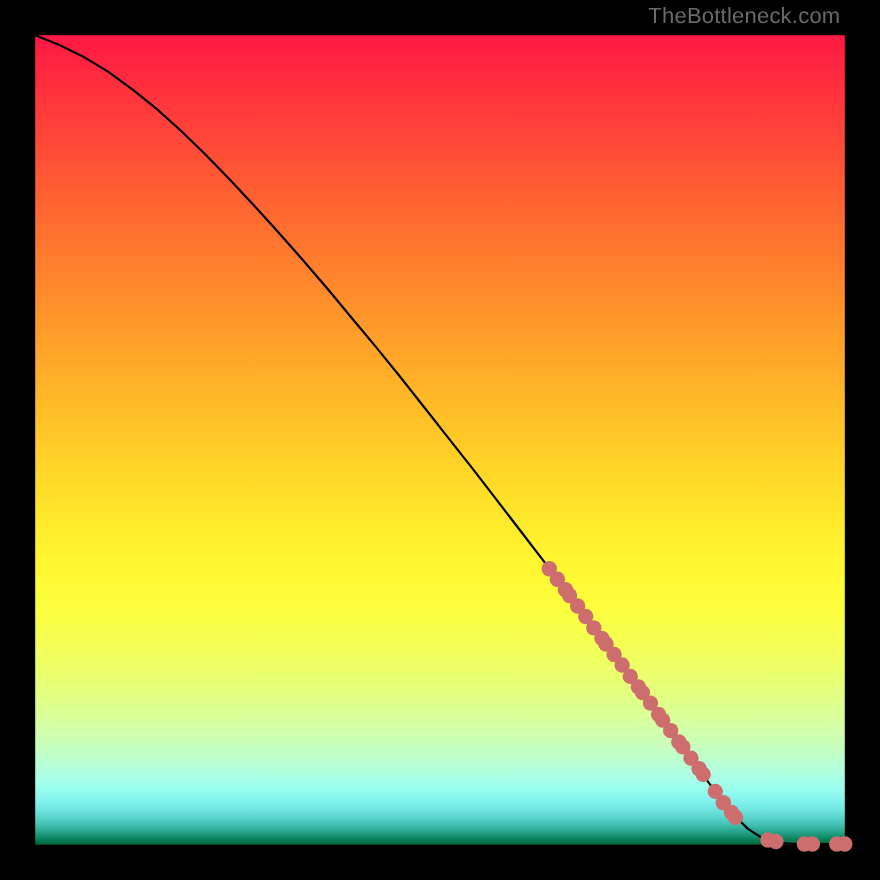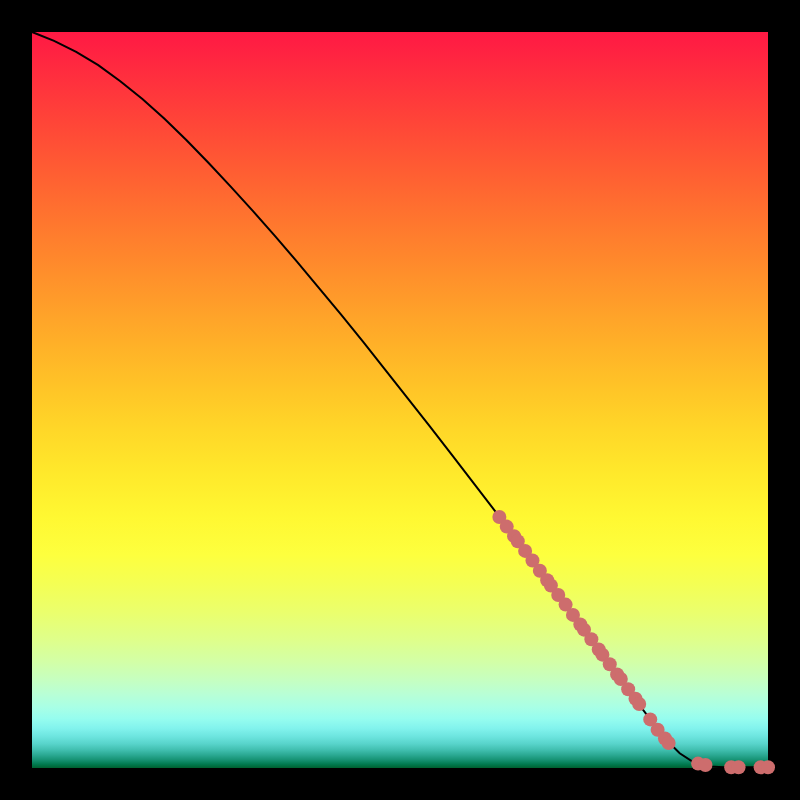--- a/index.html
+++ b/index.html
@@ -82,20 +82,21 @@
   }
   .data-dot {
     fill: #cd6d6d;
     stroke: none;
   }
 </style>
 </head>
 <body>
 
 <div class="frame">
+  <div class="watermark">TheBottleneck.com</div>
   <div class="plot">
     <svg class="curve" viewBox="0 0 736 736">
       <path id="curve-path" class="curve-path" d="M0.00 0.00 L22.08 8.83 L44.16 19.87 L66.24 33.12 L88.32 49.31 L110.40 66.98 L132.48 86.85 L154.56 108.19 L176.64 131.01 L198.72 154.56 L220.80 178.85 L242.88 203.87 L264.96 229.63 L287.04 256.13 L309.12 282.62 L331.20 309.86 L353.28 337.82 L375.36 365.79 L397.44 393.76 L419.52 422.46 L441.60 451.17 L463.68 479.87 L485.76 509.31 L507.84 538.75 L529.92 568.19 L552.00 597.63 L574.08 627.81 L596.16 657.98 L618.24 687.42 L632.96 706.56 L647.68 721.28 L662.40 730.85 L677.12 734.53 L691.84 735.26 L706.56 735.26 L721.28 735.26 L736.00 735.26"></path>
       <g id="dots-group">
           <circle cx="467.36" cy="485.02" r="7" class="data-dot"></circle>
           <circle cx="474.72" cy="494.59" r="7" class="data-dot"></circle>
           <circle cx="482.08" cy="504.16" r="7" class="data-dot"></circle>
           <circle cx="485.76" cy="509.31" r="7" class="data-dot"></circle>
           <circle cx="493.12" cy="518.88" r="7" class="data-dot"></circle>
           <circle cx="500.48" cy="528.45" r="7" class="data-dot"></circle>

